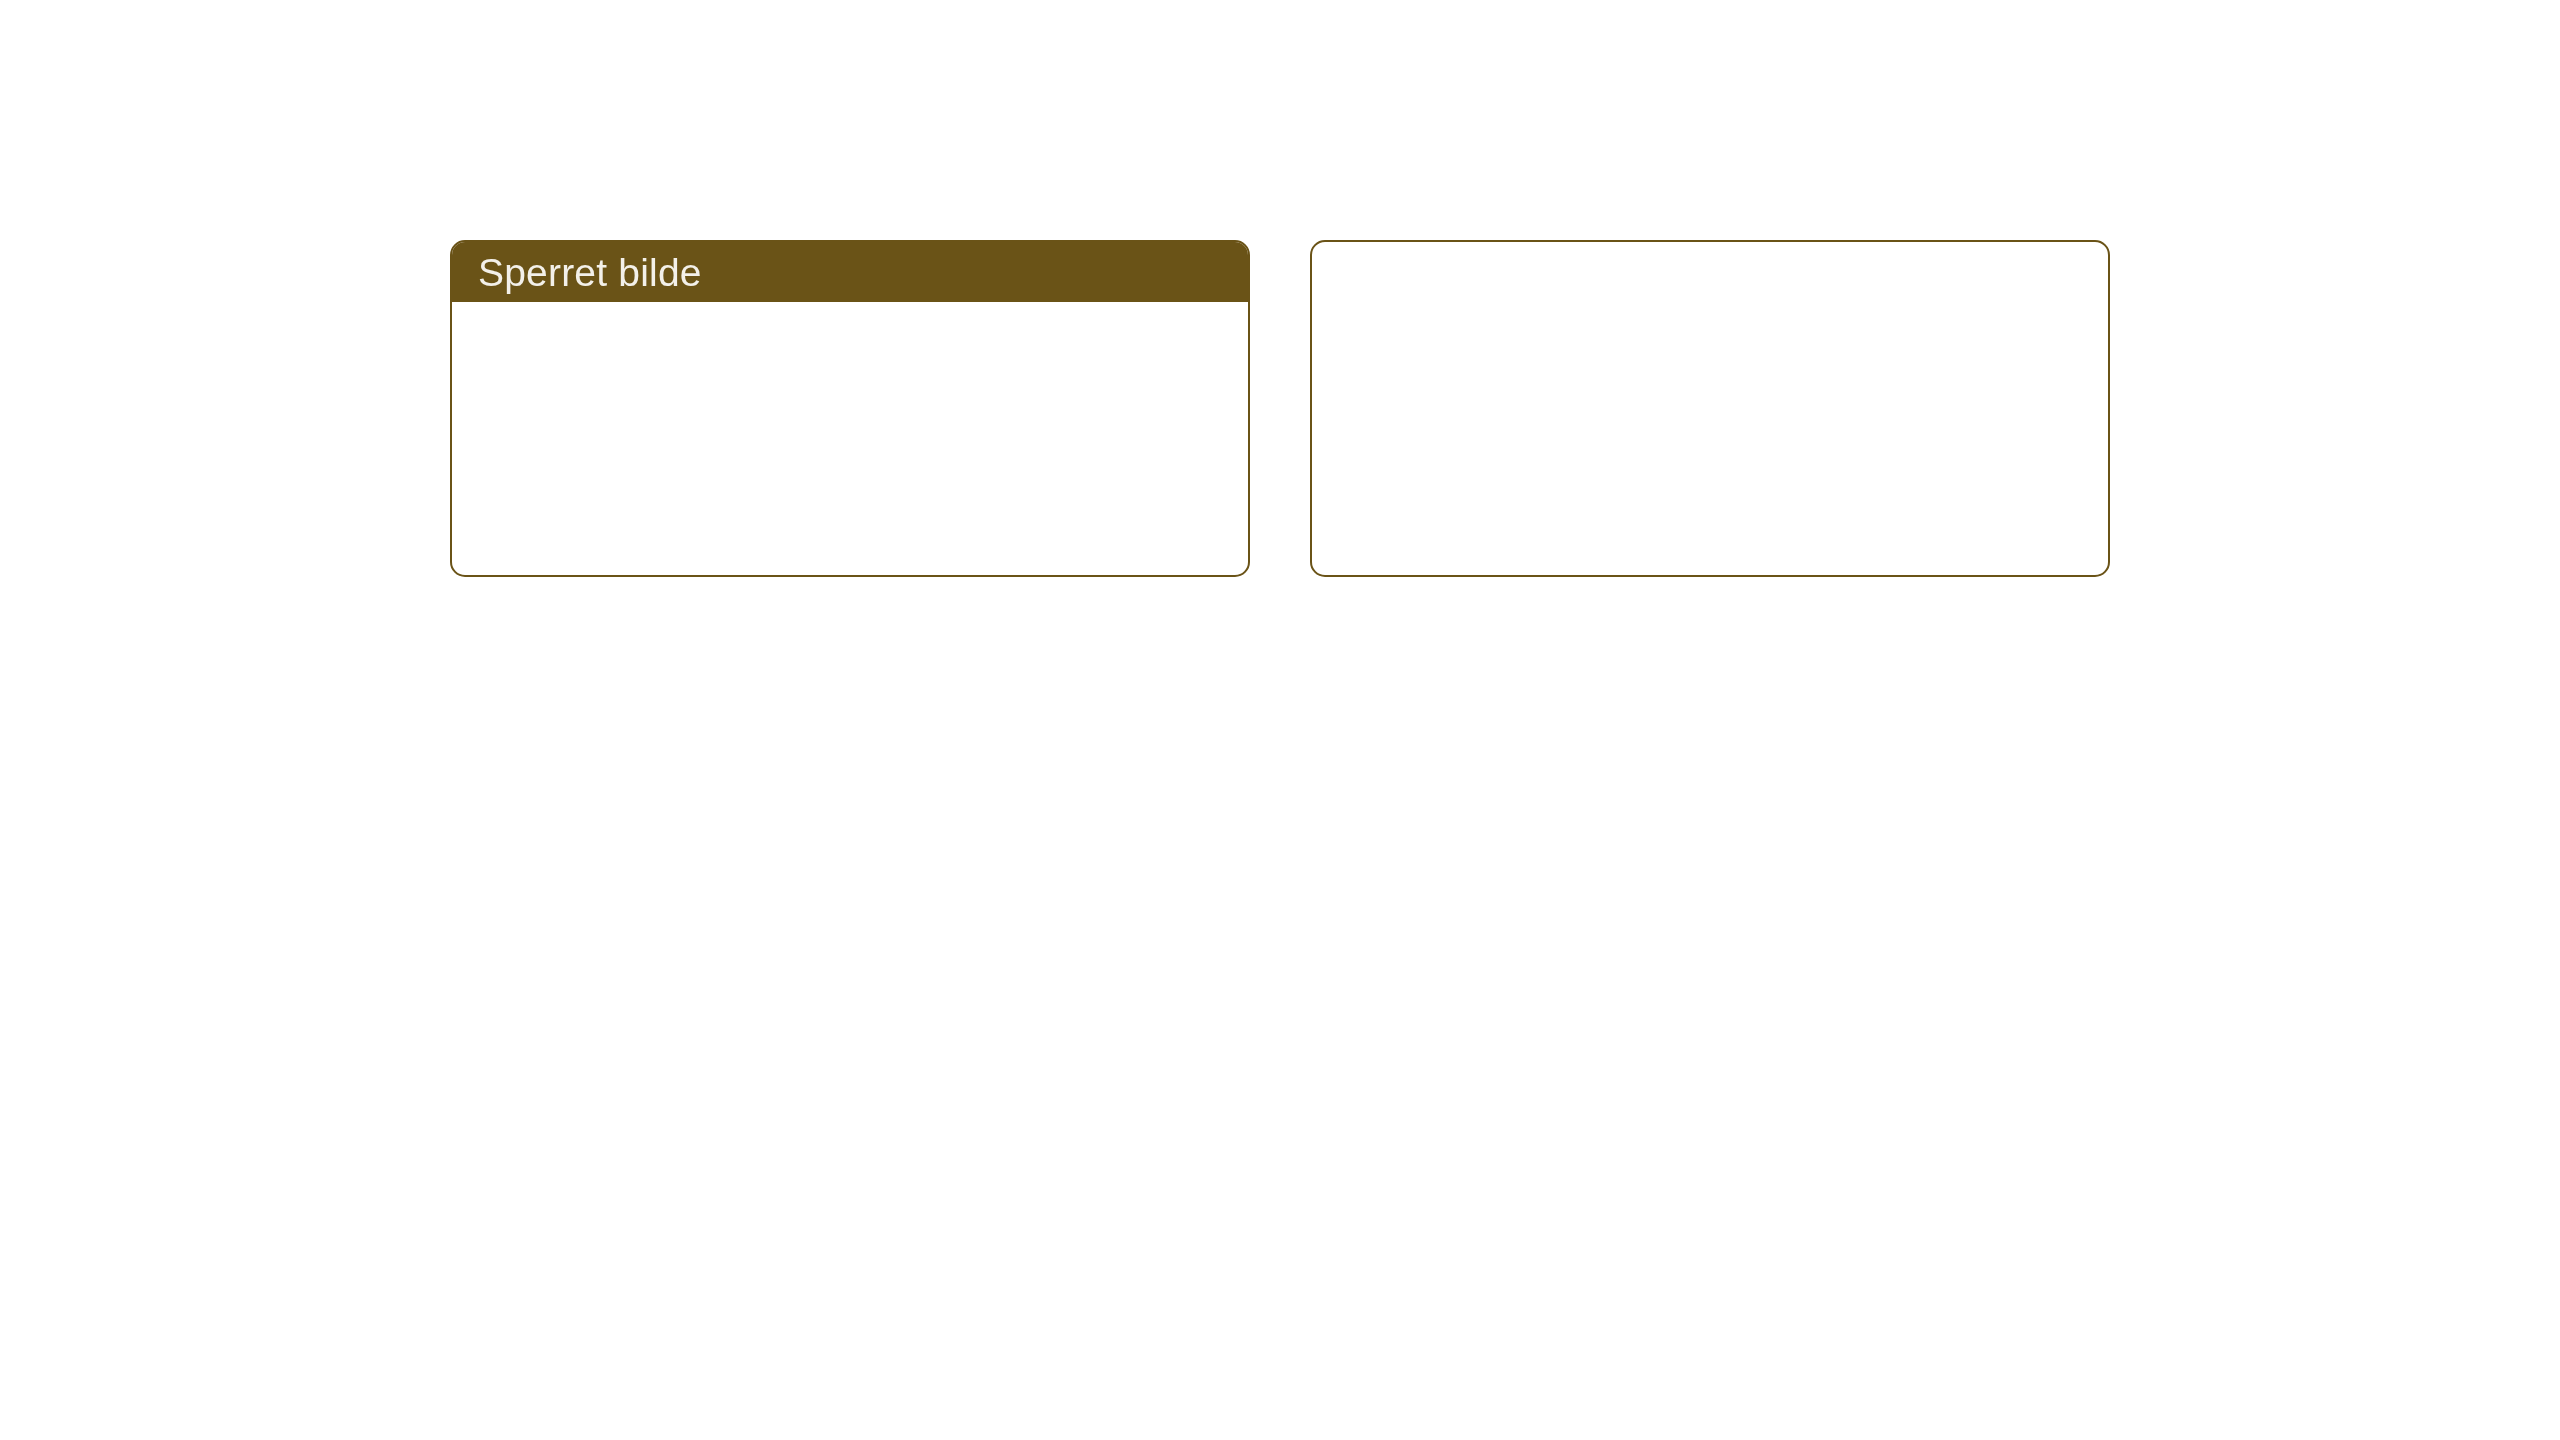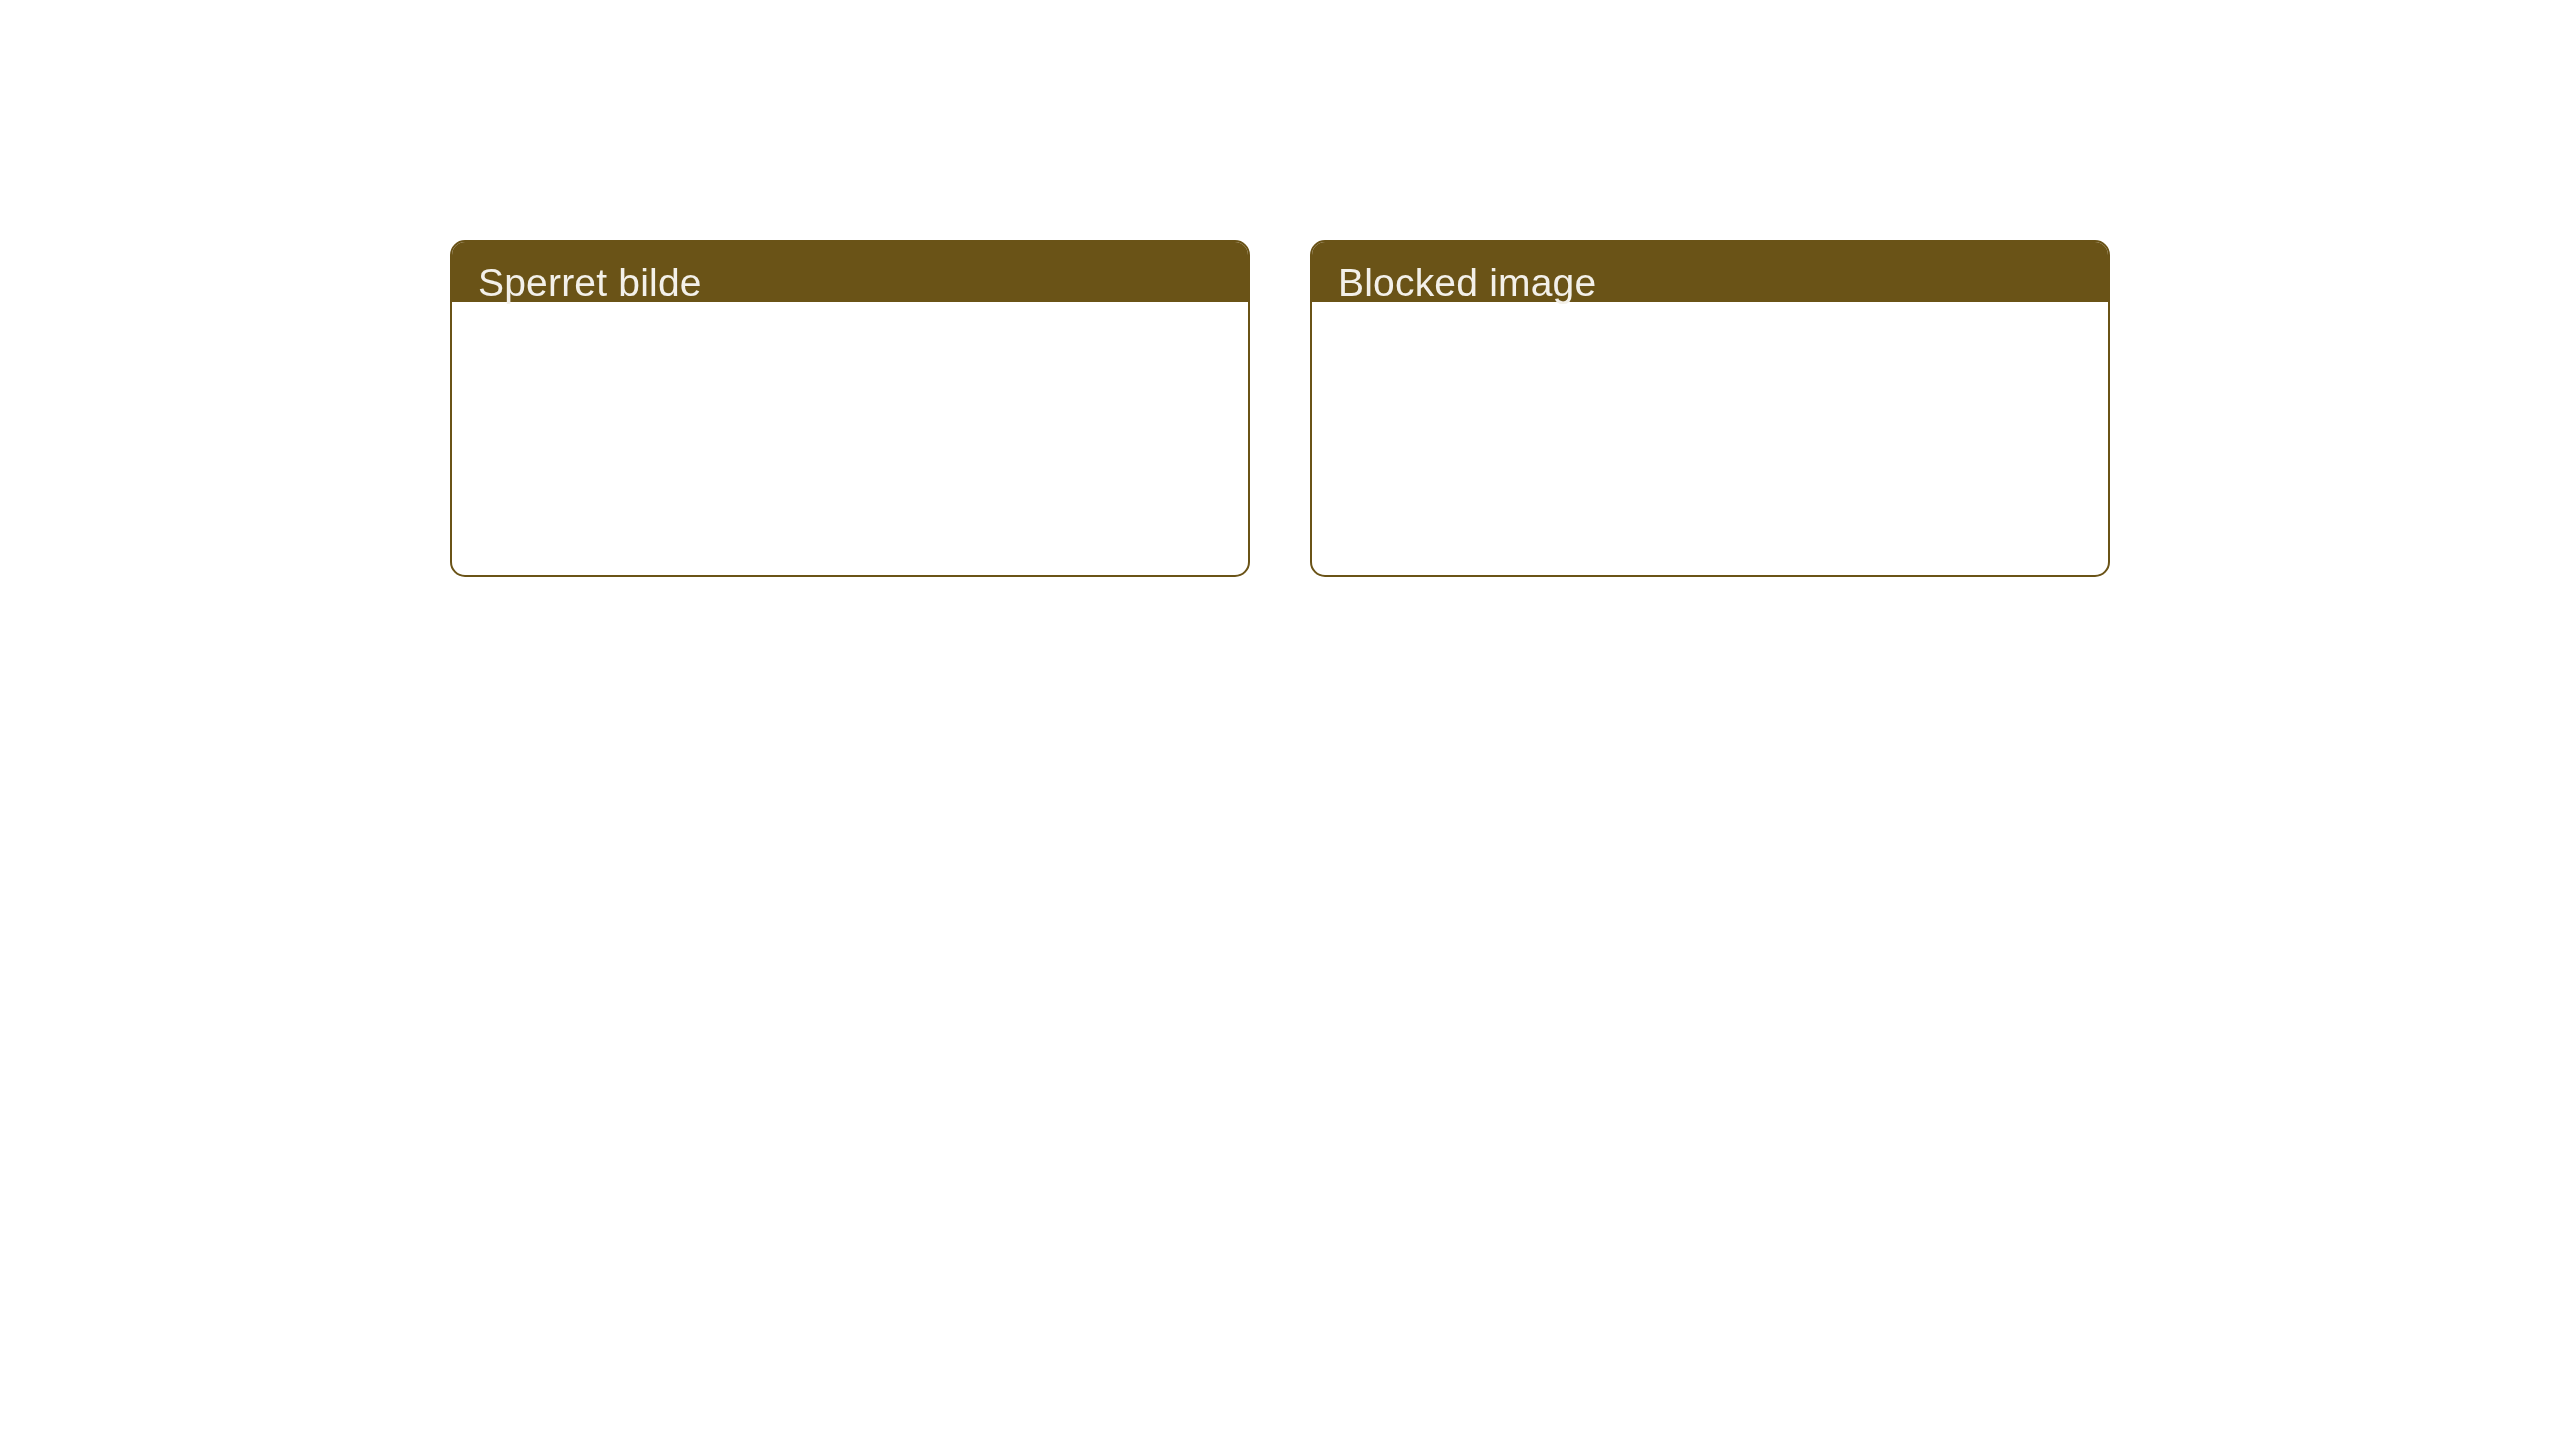--- a/index.html
+++ b/index.html
@@ -24,21 +24,21 @@
     border-radius: 15px;
     background: #ffffff;
     overflow: hidden;
   }
   .card.card-left  { left: 450px; }
   .card.card-right { left: 1310px; }
   .card-header {
     height: 60px;
     background: #6a5317;
     display: flex;
-    align-items: flex-end;
+    align-items: center;
     padding-left: 26px;
     box-sizing: border-box;
   }
   .card-title {
     color: #f3f0e9;
     font-size: 39px;
     line-height: 1;
     letter-spacing: 0.2px;
     white-space: nowrap;
   }
@@ -56,16 +56,13 @@
 </head>
 <body>
 
 <div class="card card-left">
   <div class="card-header">
     <span class="card-title">Sperret bilde</span>
   </div>
 </div>
 
 <div class="card card-right">
-  <div class="card-header">
-    <span class="card-title">Blocked image</span>
-  </div>
 </div>
 
 </body></html>

